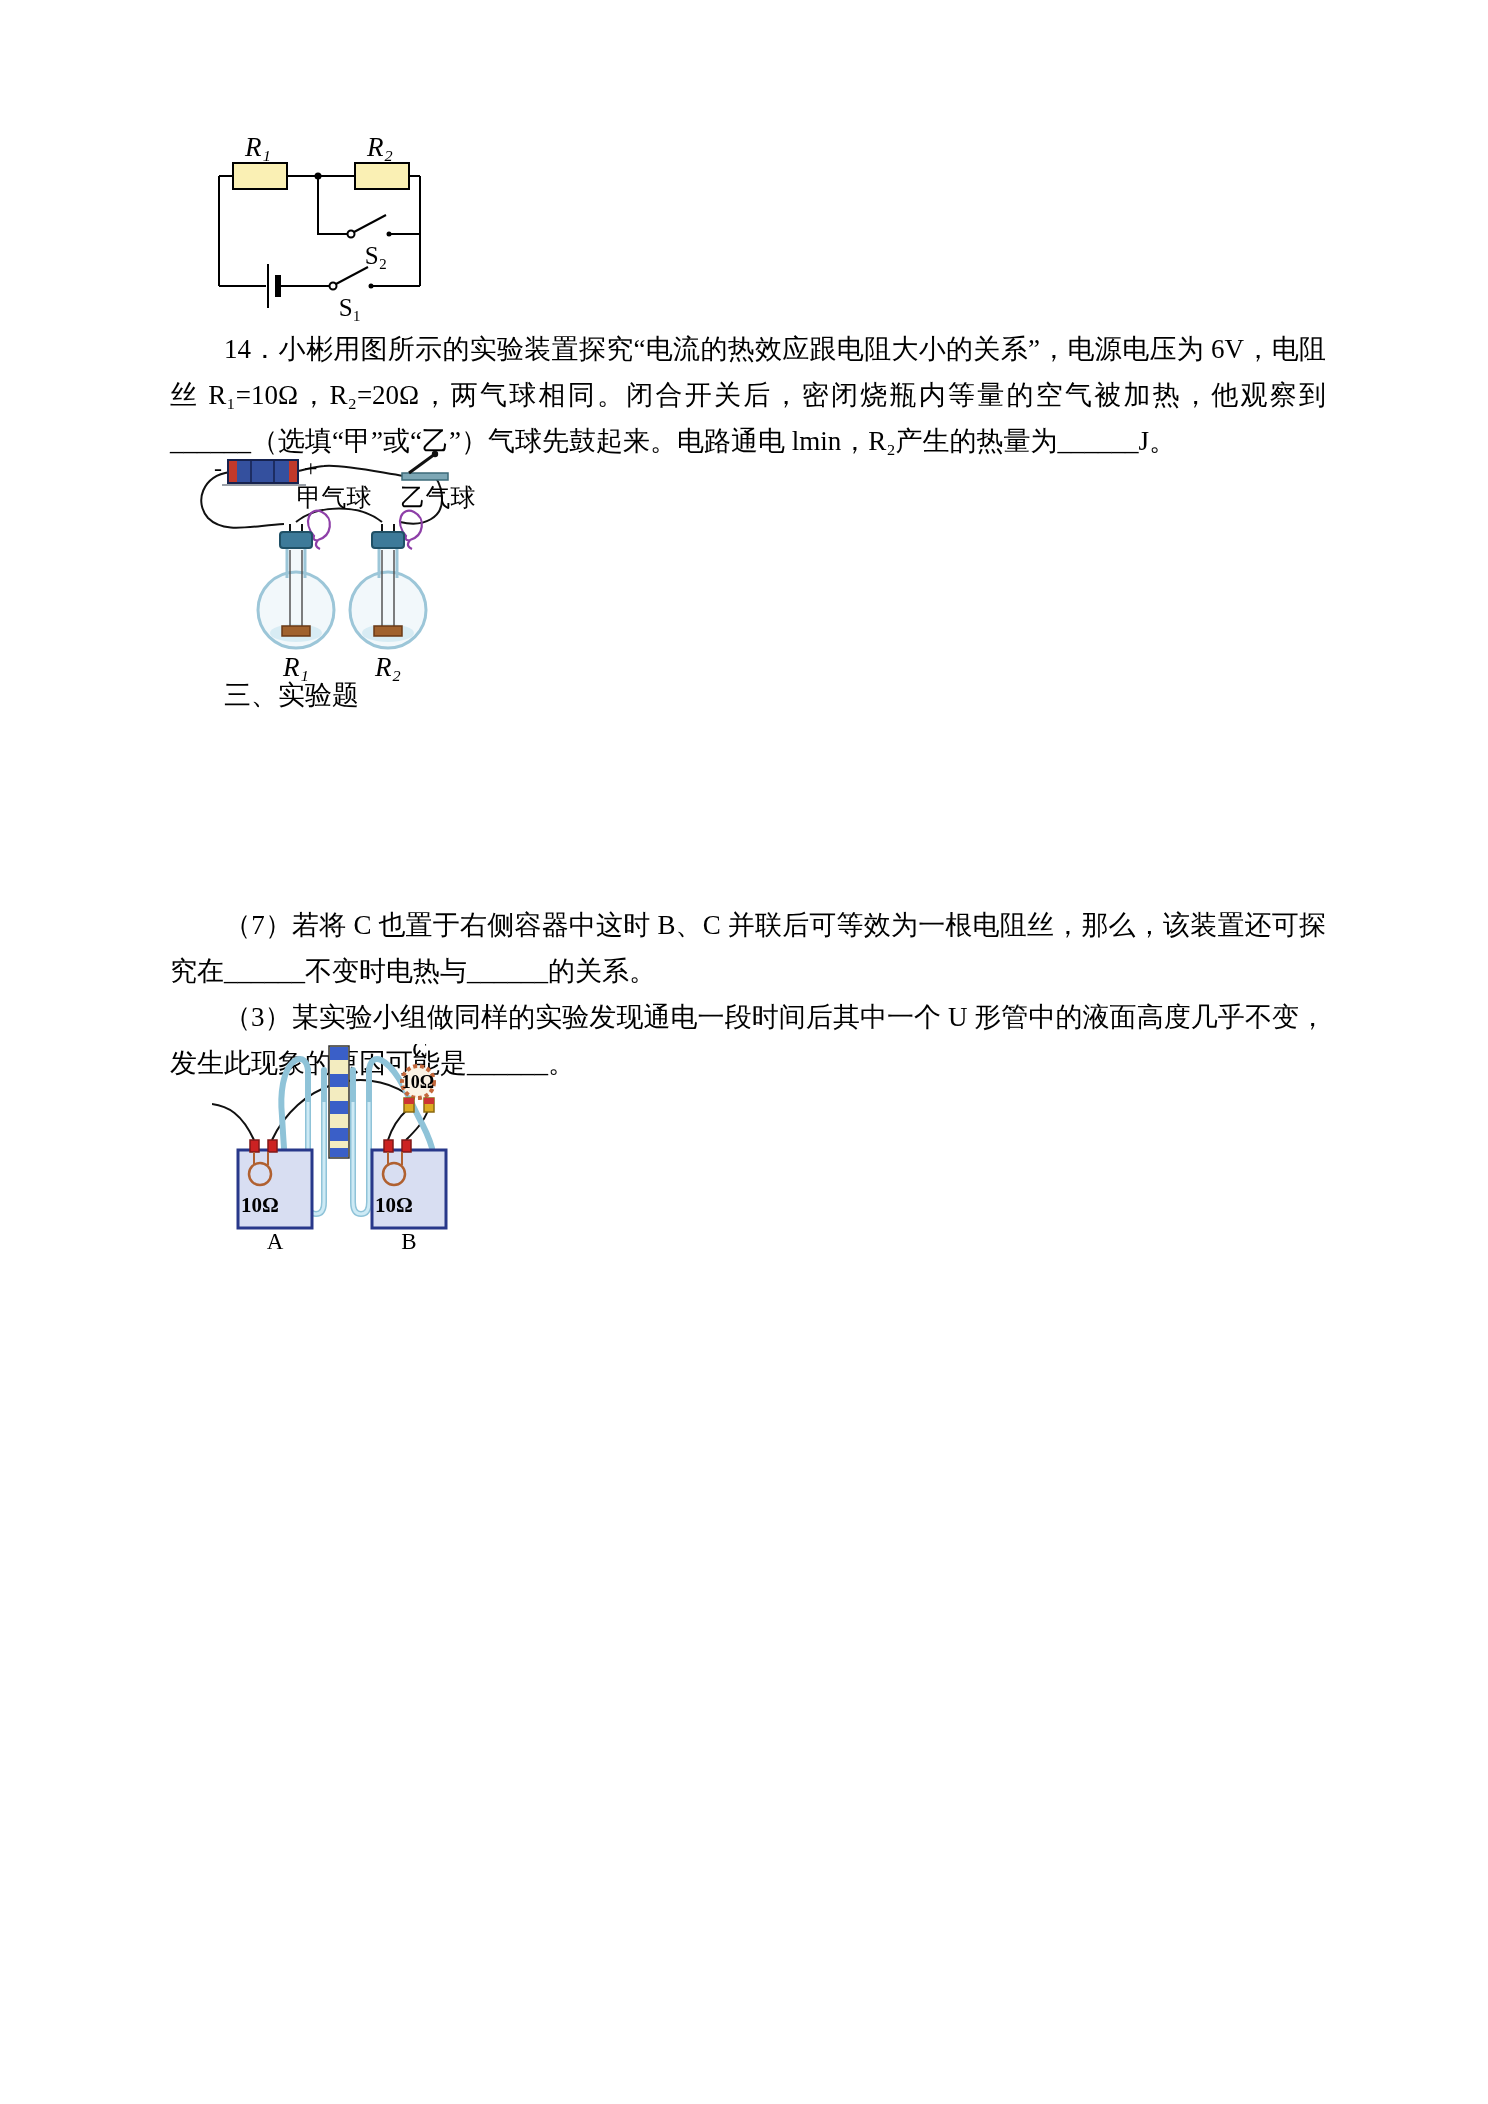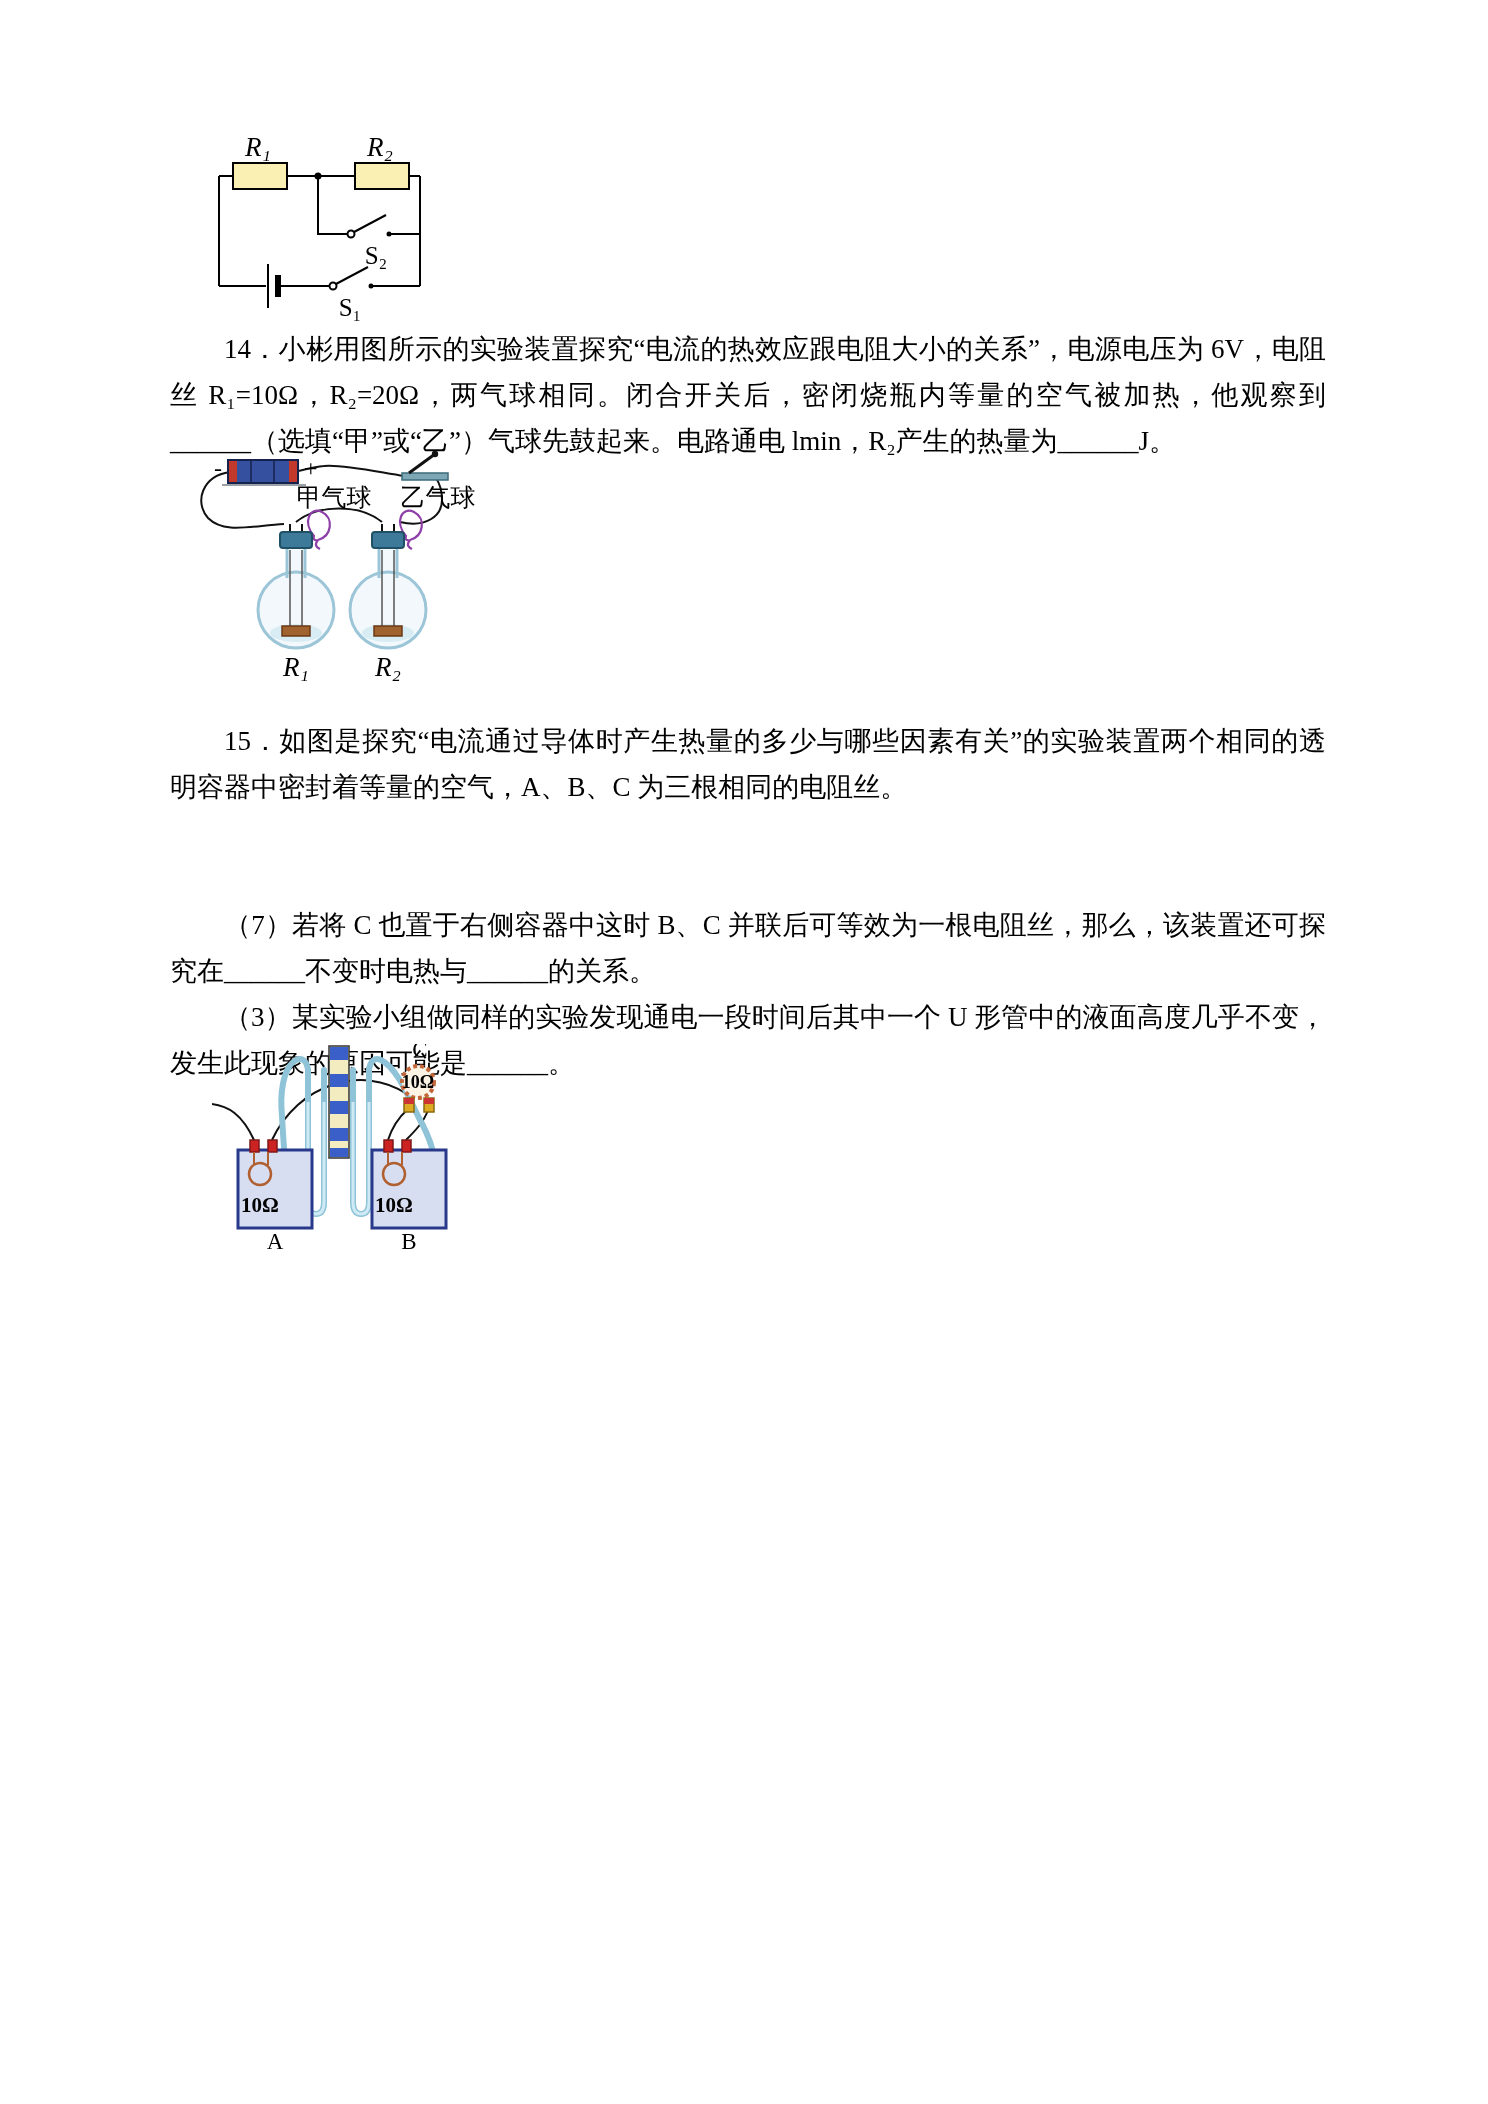--- a/index.html
+++ b/index.html
@@ -113,22 +113,22 @@
       <rect x="90" y="182" width="28" height="10" fill="#a0622e" stroke="#6b3a16" stroke-width="1.5"></rect>
       <rect x="88" y="88" width="32" height="16" rx="3" fill="#3d7a99" stroke="#1f5066" stroke-width="2"></rect>
     </g>
 
     <use href="#flaskL" x="92"></use>
 
     <text x="104" y="232" class="rlabel" font-size="27" text-anchor="middle">R₁</text>
     <text x="196" y="232" class="rlabel" font-size="27" text-anchor="middle">R₂</text>
   </svg>
 
+  <p class="para" style="top:672px">三、实验题</p>
 
-  <p class="para" style="top:718px">15．如图是探究“电流通过导体时产生热量的多少与哪些因素有关”的实验装置两个相同的透明容器中密封着等量的空气，A、B、C 为三根相同的电阻丝。</p>
   <p class="para" style="top:902px">（7）若将 C 也置于右侧容器中这时 B、C 并联后可等效为一根电阻丝，那么，该装置还可探究在______不变时电热与______的关系。</p>
   <p class="para" style="top:994px">（3）某实验小组做同样的实验发现通电一段时间后其中一个 U 形管中的液面高度几乎不变，发生此现象的原因可能是______。</p>
 
   <svg class="fig" style="left:212px;top:1044px" width="260" height="212" viewBox="0 0 260 212">
 
     <g stroke="#111" stroke-width="2" fill="none">
       <path d="M42,96 C30,70 16,62 0,60"></path>
       <path d="M60,96 C86,40 150,20 195,50"></path>
       <path d="M176,96 C180,84 186,74 195,66"></path>
       <path d="M194,96 C202,88 212,78 216,66"></path>

